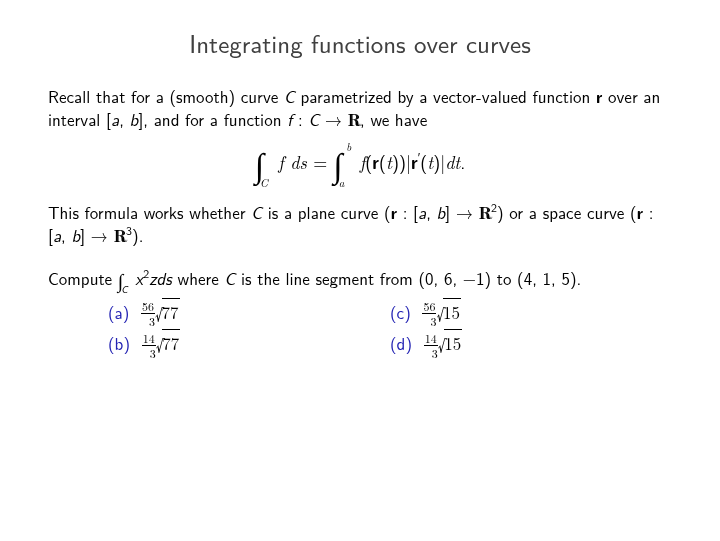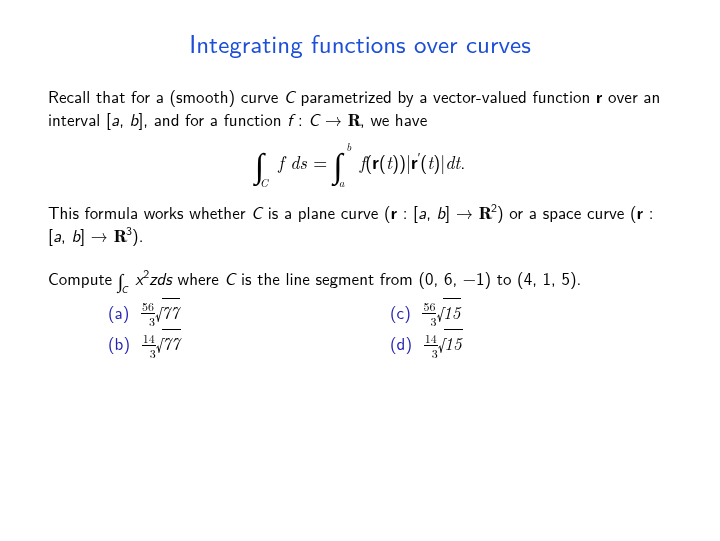--- a/index.html
+++ b/index.html
@@ -13,21 +13,21 @@
     background: #fff;
     overflow: hidden;
     box-sizing: border-box;
   }
   .slide {
     padding: 24px 48px 0 48px;
     box-sizing: border-box;
   }
   .title {
     text-align: center;
-    color: #1d4ed8;
+    color: #404040;
     font-size: 25px;
     margin-bottom: 24px;
     font-weight: normal;
   }
   .para {
     line-height: 1.35;
     margin-bottom: 8px;
   }
   .it { font-style: italic; }
   .bold { font-weight: bold; }
@@ -101,21 +101,21 @@
     position: relative;
     top: -1px;
   }
   .frac-num { display: block; border-bottom: 0.8px solid #000; padding: 0 1px 1px 1px; }
   .frac-den { display: block; padding-top: 1px; }
   .sqrt {
     font-family: 'Latin Modern Roman', Georgia, serif;
     font-style: normal;
   }
   .sqrt-sym { font-size: 18px; position: relative; top: 1px; }
-  .sqrt-arg { border-top: 0.8px solid #000; padding: 1px 1px 0 0; position: relative; left:-2px;font-style:italic;}
+  .sqrt-arg { border-top: 0.8px solid #000; padding: 1px 1px 0 0; position: relative; left:-2px;}
   .rm { font-style: normal; font-family: 'Latin Modern Sans', sans-serif; }
   sup { font-size: 0.7em; vertical-align: super; line-height: 0; }
   .small-int {
     font-family: 'Latin Modern Roman', Georgia, serif;
     font-style: italic;
     font-size: 20px;
     position: relative;
     top: 3px;
   }
   .small-int-sub {

